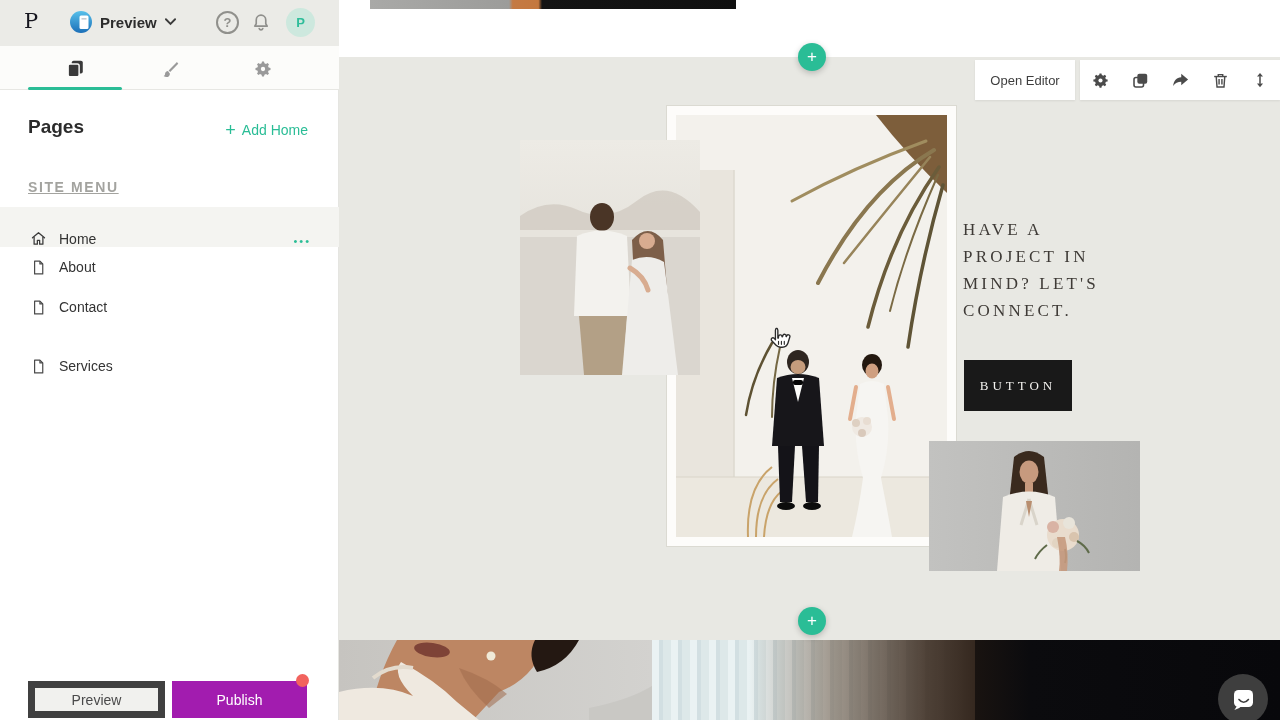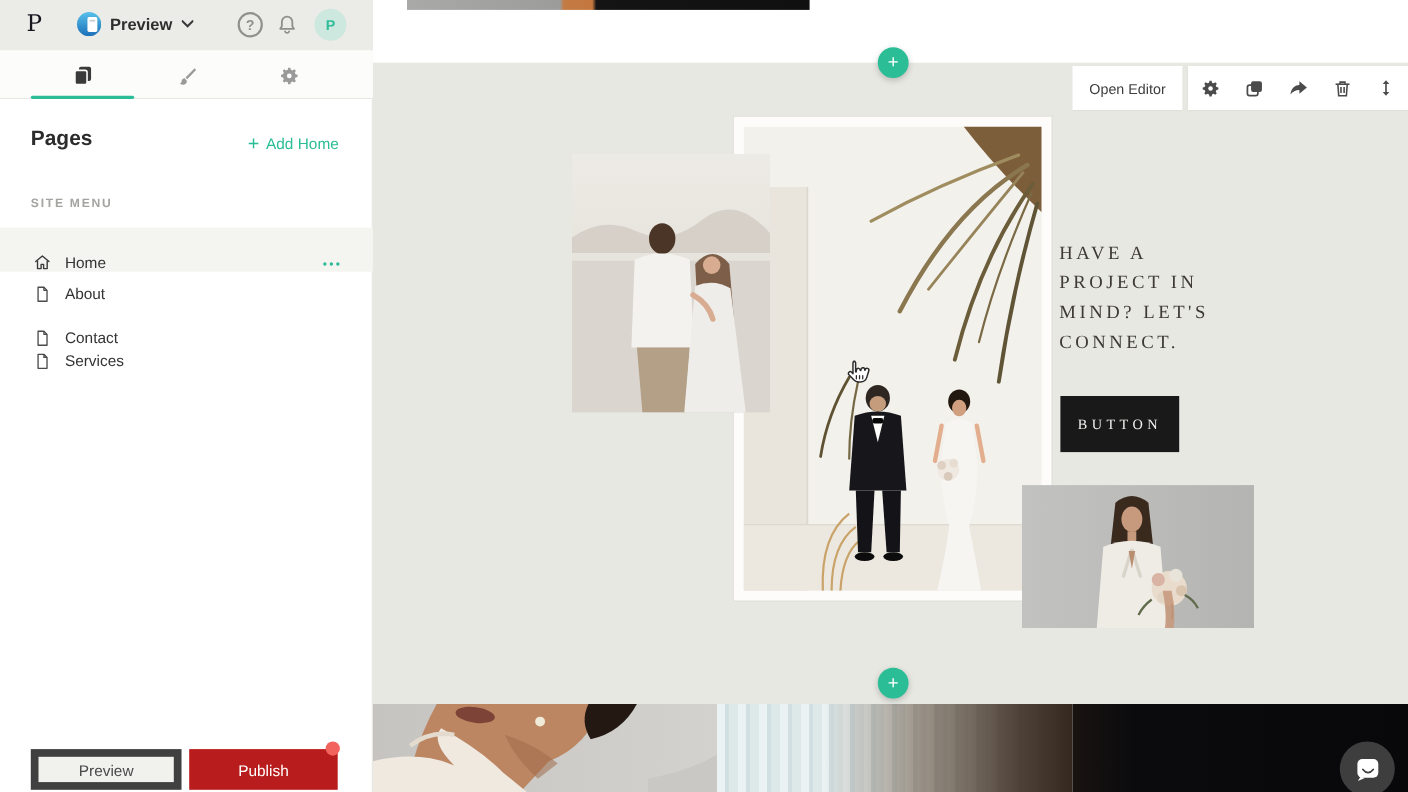--- a/index.html
+++ b/index.html
@@ -16,30 +16,30 @@
   .bell { position:absolute; left:250px; top:11px; }
   .avatar { position:absolute; left:286px; top:8px; width:29px; height:29px; border-radius:50%; background:#cde8de; color:#2fbd9a; font-size:13px; font-weight:bold; display:flex; align-items:center; justify-content:center; }
 
   .tabsrow { position:absolute; left:0; top:46px; width:339px; height:44px; background:#fcfcfa; border-bottom:1px solid #e7e7e3; }
   .tab { position:absolute; top:10px; width:26px; height:26px; display:flex; align-items:center; justify-content:center; cursor:pointer; }
   .tab-underline { position:absolute; left:28px; top:41px; width:94px; height:3px; background:#2abd96; border-radius:2px; }
 
   .pages-head { position:absolute; left:28px; top:116px; font-size:19px; font-weight:bold; color:#2b2b2b; }
   .add-page { position:absolute; right:30px; top:122px; color:#2abd96; font-size:14px; display:flex; gap:6px; align-items:center; cursor:pointer; }
   .add-page .plus { font-size:18px; line-height:14px; }
-  .site-menu-label { position:absolute; left:28px; top:179px; font-size:11px; letter-spacing:1.6px; color:#a3a39f; font-weight:bold; }
+  .site-menu-label { position:absolute; left:28px; top:179px; font-size:14px; letter-spacing:1.6px; color:#a3a39f; font-weight:bold;text-decoration:underline; }
 
   .menu-row { position:absolute; left:0; width:339px; height:40px; display:flex; align-items:center; cursor:pointer; }
   .menu-row.active { background:#f4f4f1;align-items:flex-end; }
   .menu-row .mi { margin-left:30px; width:17px; height:17px; }
   .menu-row .mlabel { margin-left:12px; font-size:14px; color:#333; }
   .menu-more { position:absolute; right:28px; color:#2abd96; font-size:11px; letter-spacing:2px; cursor:pointer; }
 
   .btn-preview { position:absolute; left:28px; top:681px; width:137px; height:37px; background:#f1f1ee; border:7px solid #404040; color:#4a4a4a; font-size:14px; display:flex; align-items:center; justify-content:center; cursor:pointer; }
-  .btn-publish { position:absolute; left:172px; top:681px; width:135px; height:37px; background:#b91c1c; color:#fff; font-size:14px; display:flex; align-items:center; justify-content:center; cursor:pointer; }
+  .btn-publish { position:absolute; left:172px; top:681px; width:135px; height:37px; background:#a21caf; color:#fff; font-size:14px; display:flex; align-items:center; justify-content:center; cursor:pointer; }
   .publish-dot { position:absolute; left:296px; top:674px; width:13px; height:13px; border-radius:50%; background:#f2635e; }
 
   
   .canvas { position:absolute; left:339px; top:0; width:941px; height:720px; background:#fff; }
   .top-sliver { position:absolute; left:31px; top:0; width:366px; height:9px;
     background:linear-gradient(90deg,#a9a9a7 0%,#9c9c9a 38%,#c47a44 39%,#c4783f 46%,#141414 47%,#101010 100%); }
   .gray-section { position:absolute; left:0; top:57px; width:941px; height:583px; background:#e8e8e3; }
 
   .plus-btn { position:absolute; width:28px; height:28px; border-radius:50%; background:#2abd96; color:#fff; font-size:17px; display:flex; align-items:center; justify-content:center; box-shadow:0 2px 6px rgba(0,0,0,.22); cursor:pointer; z-index:12; }
   .plus-top { left:459px; top:43px; }
@@ -148,21 +148,21 @@
       </svg>
       <span class="mlabel">About</span>
     </div>
     <div class="menu-row" style="top:287px">
       <svg class="mi" viewBox="0 0 24 24">
         <path d="M6.5 3h7.5l4 4v14H6.5z" fill="none" stroke="#4a4a4a" stroke-width="1.7" stroke-linejoin="round"></path>
         <path d="M14 3v4h4" fill="none" stroke="#4a4a4a" stroke-width="1.7" stroke-linejoin="round"></path>
       </svg>
       <span class="mlabel">Contact</span>
     </div>
-    <div class="menu-row" style="top:308px">
+    <div class="menu-row" style="top:346px">
       <svg class="mi" viewBox="0 0 24 24">
         <path d="M6.5 3h7.5l4 4v14H6.5z" fill="none" stroke="#4a4a4a" stroke-width="1.7" stroke-linejoin="round"></path>
         <path d="M14 3v4h4" fill="none" stroke="#4a4a4a" stroke-width="1.7" stroke-linejoin="round"></path>
       </svg>
       <span class="mlabel">Services</span>
     </div>
 
     <div class="btn-preview">Preview</div>
     <div class="btn-publish">Publish</div>
     <div class="publish-dot"></div>

